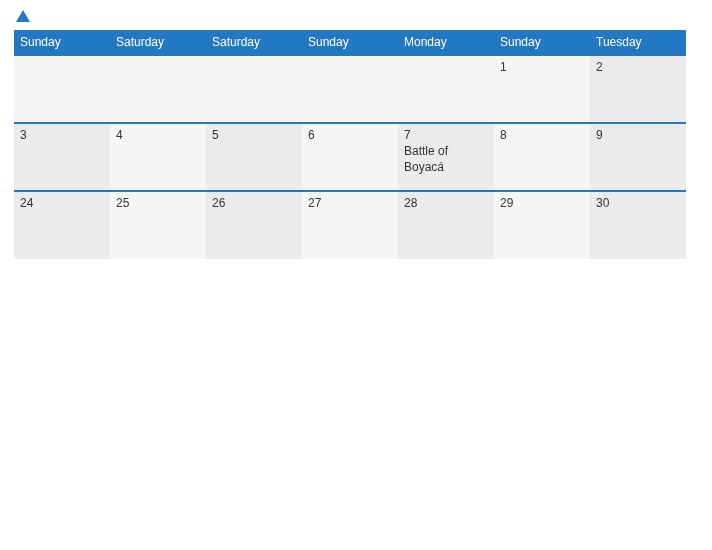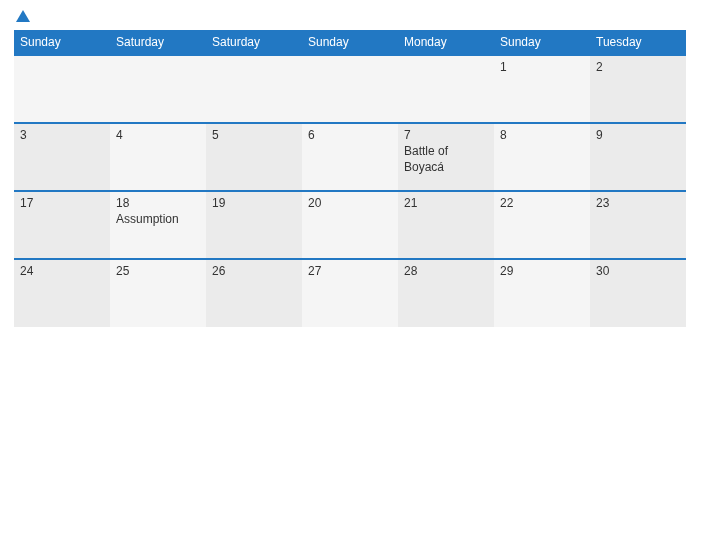--- a/index.html
+++ b/index.html
@@ -179,44 +179,20 @@
           </td>
           <td>
             <span class="day-num">8</span>
           </td>
           <td>
             <span class="day-num">9</span>
           </td>
         </tr>
         <tr>
           <td>
-            <span class="day-num">17</span>
-          </td>
-          <td>
-            <span class="day-num">18</span>
-            <span class="day-event">Assumption</span>
-          </td>
-          <td>
-            <span class="day-num">19</span>
-          </td>
-          <td>
-            <span class="day-num">20</span>
-          </td>
-          <td>
-            <span class="day-num">21</span>
-          </td>
-          <td>
-            <span class="day-num">22</span>
-          </td>
-          <td>
-            <span class="day-num">23</span>
-          </td>
-        </tr>
-        <tr>
-          <td>
             <span class="day-num">24</span>
           </td>
           <td>
             <span class="day-num">25</span>
           </td>
           <td>
             <span class="day-num">26</span>
           </td>
           <td>
             <span class="day-num">27</span>

